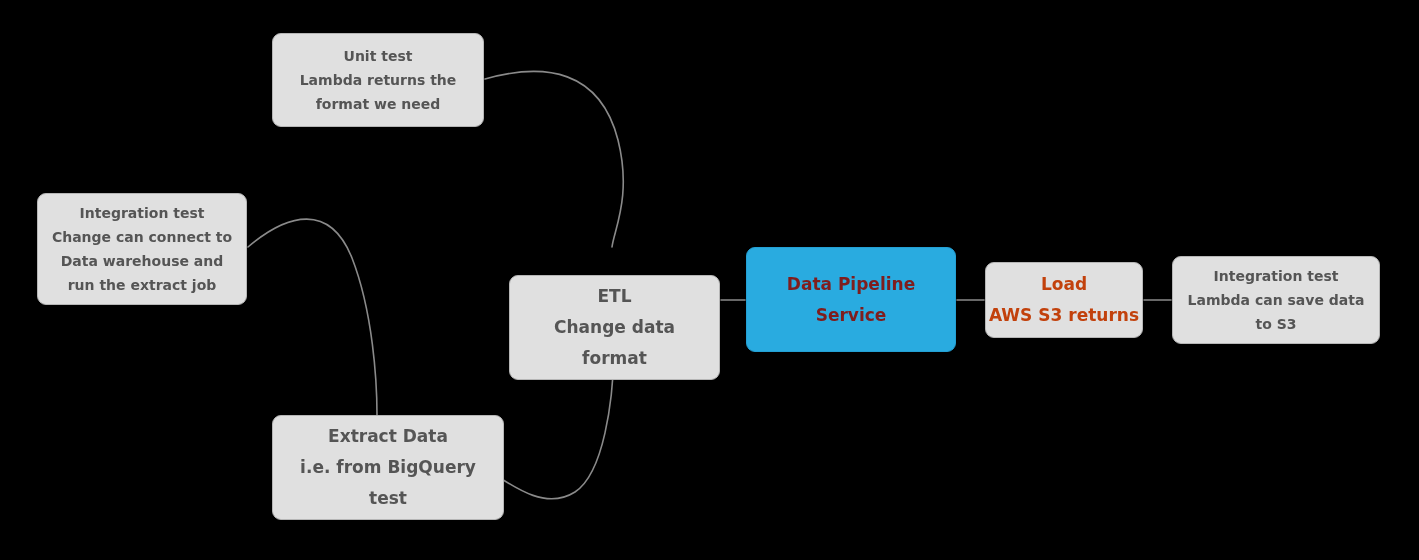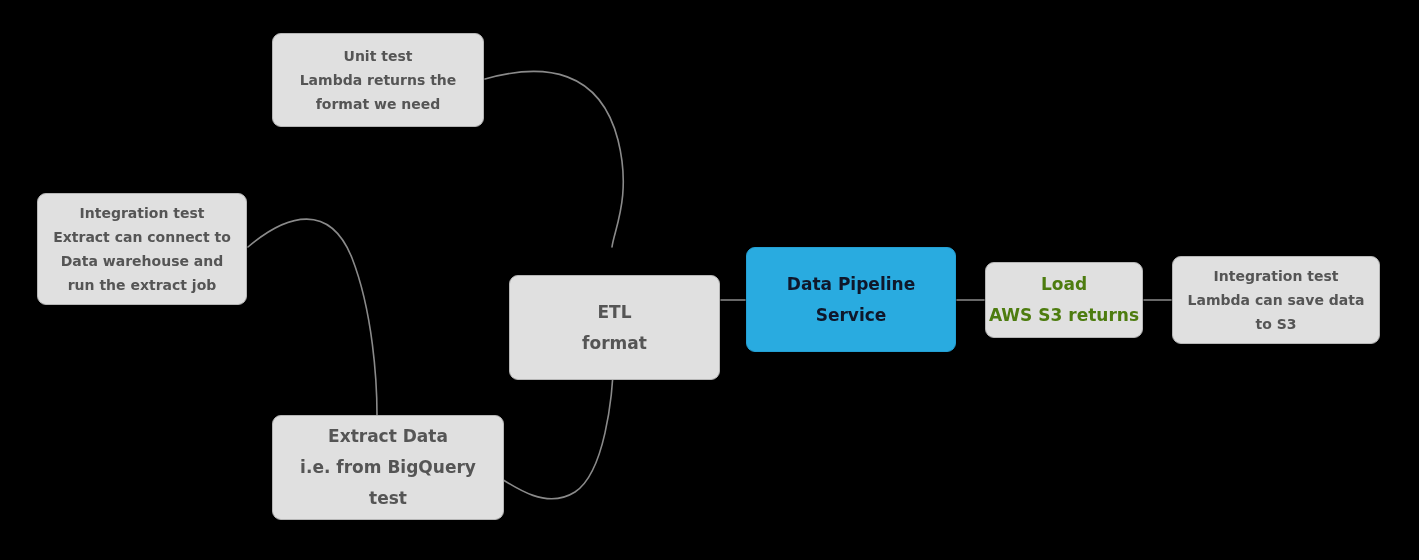--- a/index.html
+++ b/index.html
@@ -35,21 +35,21 @@
     background: #e0e0e0;
     color: #555555;
     font-weight: bold;
     text-align: center;
     white-space: nowrap;
     overflow: hidden;
   }
   .node.primary {
     background: #29abe0;
     border-color: #23a0d4;
-    color: #0f172a;
+    color: #7f1d1d;
     font-size: 17px;
     line-height: 31px;
   }
   .node.process {
     font-size: 17px;
     line-height: 31px;
   }
   .node.test {
     font-size: 14px;
     line-height: 24px;
@@ -75,38 +75,39 @@
   </svg>
 
   <div id="node-layer">
       <div class="node test" style="left: 272px; top: 33px; width: 212px; height: 94px; background: rgb(224, 224, 224); border-color: rgb(182, 182, 182); color: rgb(85, 85, 85);">
         <span class="line">Unit test</span>
         <span class="line">Lambda returns the</span>
         <span class="line">format we need</span>
       </div>
       <div class="node test" style="left: 37px; top: 193px; width: 210px; height: 112px; background: rgb(224, 224, 224); border-color: rgb(182, 182, 182); color: rgb(85, 85, 85);">
         <span class="line">Integration test</span>
-        <span class="line">Extract can connect to</span>
+        <span class="line">Change can connect to</span>
         <span class="line">Data warehouse and</span>
         <span class="line">run the extract job</span>
       </div>
       <div class="node process" style="left: 272px; top: 415px; width: 232px; height: 105px; background: rgb(224, 224, 224); border-color: rgb(182, 182, 182); color: rgb(85, 85, 85);">
         <span class="line">Extract Data</span>
         <span class="line">i.e. from BigQuery</span>
         <span class="line">test</span>
       </div>
       <div class="node process" style="left: 509px; top: 247px; width: 211px; height: 105px; background: rgb(224, 224, 224); border-color: rgb(182, 182, 182); color: rgb(85, 85, 85); margin-top: 28px;">
         <span class="line">ETL</span>
+        <span class="line">Change data</span>
         <span class="line">format</span>
       </div>
       <div class="node primary" style="left: 746px; top: 247px; width: 210px; height: 105px; background: rgb(41, 171, 224);">
         <span class="line">Data Pipeline</span>
         <span class="line">Service</span>
       </div>
-      <div class="node process" style="left: 985px; top: 262px; width: 158px; height: 76px; background: rgb(224, 224, 224); border-color: rgb(182, 182, 182); color: #4d7c0f; justify-content: center;">
+      <div class="node process" style="left: 985px; top: 262px; width: 158px; height: 76px; background: rgb(224, 224, 224); border-color: rgb(182, 182, 182); color: #c2410c; justify-content: center;">
         <span class="line">Load</span>
         <span class="line">AWS S3 returns</span>
       </div>
       <div class="node test" style="left: 1172px; top: 256px; width: 208px; height: 88px; background: rgb(224, 224, 224); border-color: rgb(182, 182, 182); color: rgb(85, 85, 85);">
         <span class="line">Integration test</span>
         <span class="line">Lambda can save data</span>
         <span class="line">to S3</span>
       </div>
     </div>
 

